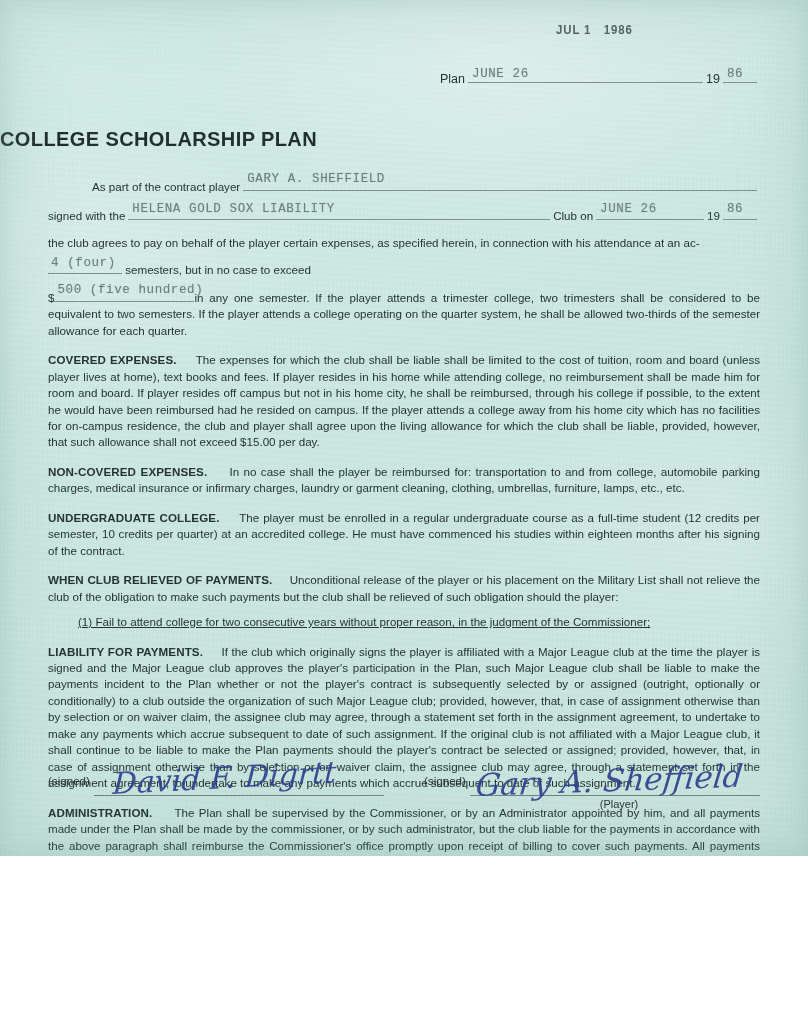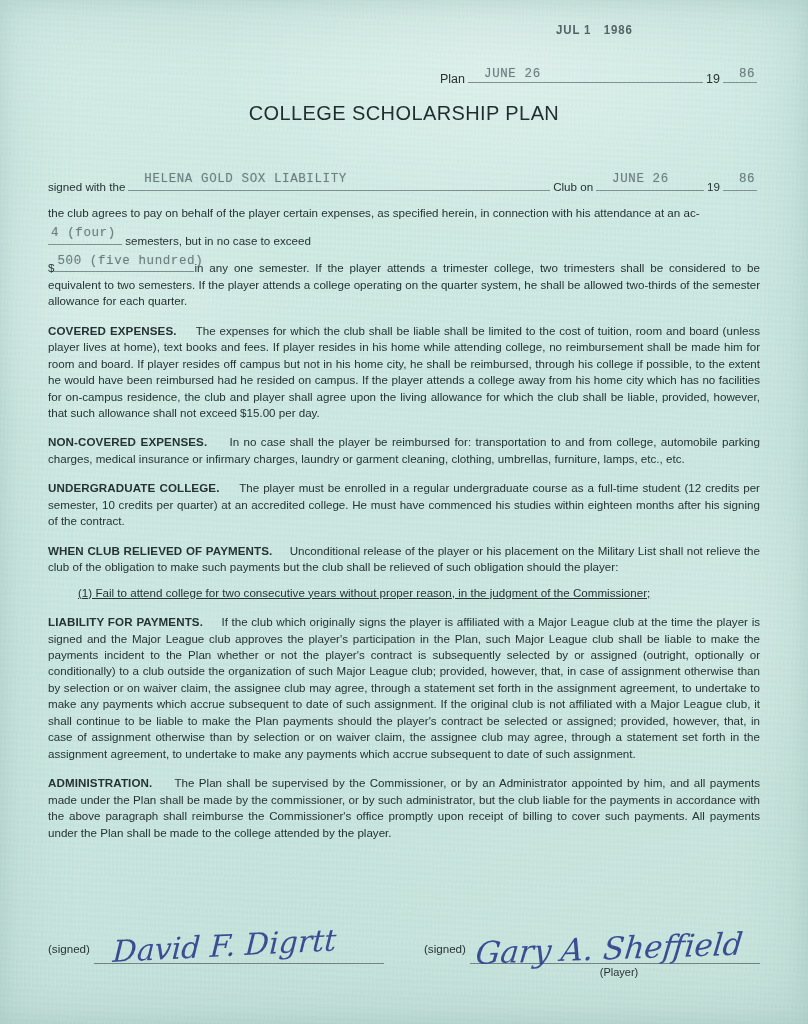--- a/index.html
+++ b/index.html
@@ -6,21 +6,21 @@
     margin: 0;
     padding: 0;
     background: #ffffff;
   }
   body {
     font-family: "Liberation Sans", sans-serif;
   }
   .page {
     position: relative;
     width: 808px;
-    height: 1024px;
+    height: 856px;
     overflow: hidden;
     background: #cde9e3;
     background-image:
       radial-gradient(ellipse 420px 260px at 62% 6%, rgba(255,255,255,0.30), rgba(255,255,255,0) 70%),
       radial-gradient(ellipse 300px 200px at 12% 30%, rgba(255,255,255,0.16), rgba(255,255,255,0) 70%),
       radial-gradient(ellipse 360px 240px at 88% 62%, rgba(255,255,255,0.14), rgba(255,255,255,0) 70%),
       radial-gradient(ellipse 420px 300px at 30% 92%, rgba(190,222,216,0.35), rgba(255,255,255,0) 75%),
       linear-gradient(160deg, #d3ece6 0%, #cbe7e1 45%, #c6e3dc 100%);
     color: #23302f;
     box-sizing: border-box;
@@ -81,34 +81,34 @@
   .date-row .lbl { white-space: nowrap; }
   .rule {
     border-bottom: 1px solid #7d8f90;
     flex: 1 1 auto;
     height: 14px;
     margin: 0 3px;
     position: relative;
   }
   .rule .fill {
     position: absolute;
-    left: 16px;
+    left: 4px;
     bottom: 1px;
     white-space: nowrap;
   }
   .rule.short { flex: 0 0 34px; }
 
   .title {
     position: absolute;
-    top: 102px;
+    top: 128px;
     left: 0;
     right: 0;
-    text-align: center;
+    text-align: left;
     font-size: 20px;
-    font-weight: normal;
+    font-weight: bold;
     letter-spacing: 0.4px;
     color: #1d2a2a;
   }
 
   
   .body {
     position: absolute;
     left: 48px;
     right: 48px;
     top: 176px;
@@ -210,20 +210,26 @@
     <span class="lbl">19</span>
     <span class="rule short">
       <span class="fill typed">86</span>
     </span>
   </div>
 
   <div class="title">COLLEGE SCHOLARSHIP PLAN</div>
 
   <div class="body">
 
+    <div class="fld-line indent">
+      <span class="lbl">As part of the contract player</span>
+      <span class="rule">
+        <span class="fill typed">GARY A. SHEFFIELD</span>
+      </span>
+    </div>
 
     <div class="fld-line">
       <span class="lbl">signed with the</span>
       <span class="rule">
         <span class="fill typed">HELENA GOLD SOX LIABILITY</span>
       </span>
       <span class="lbl">Club on</span>
       <span class="rule" style="flex:0 0 108px">
         <span class="fill typed">JUNE 26</span>
       </span>

